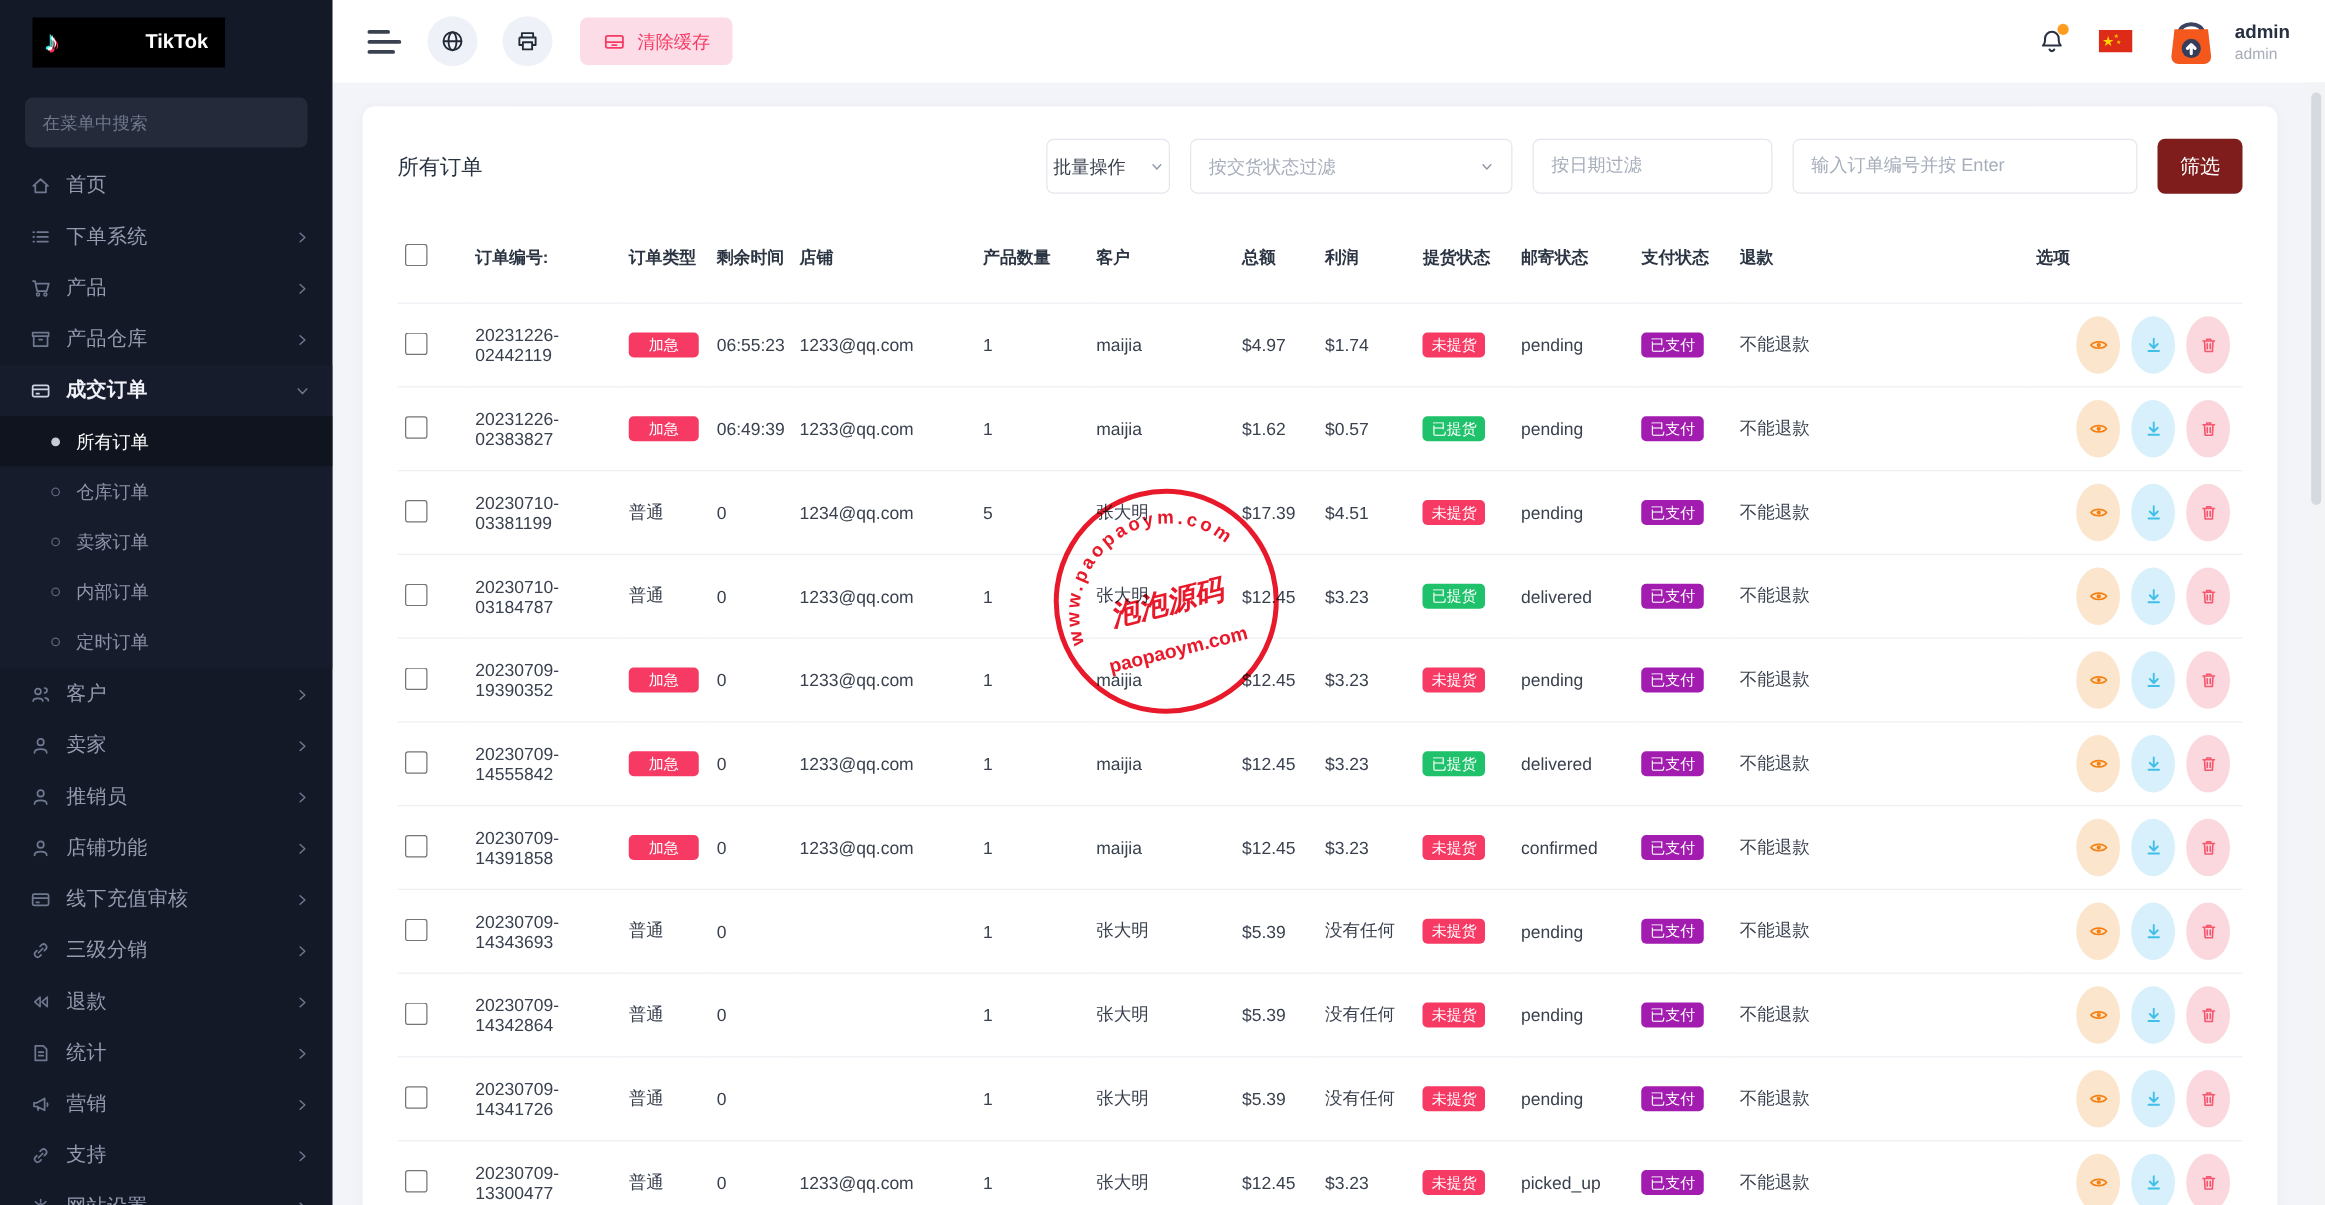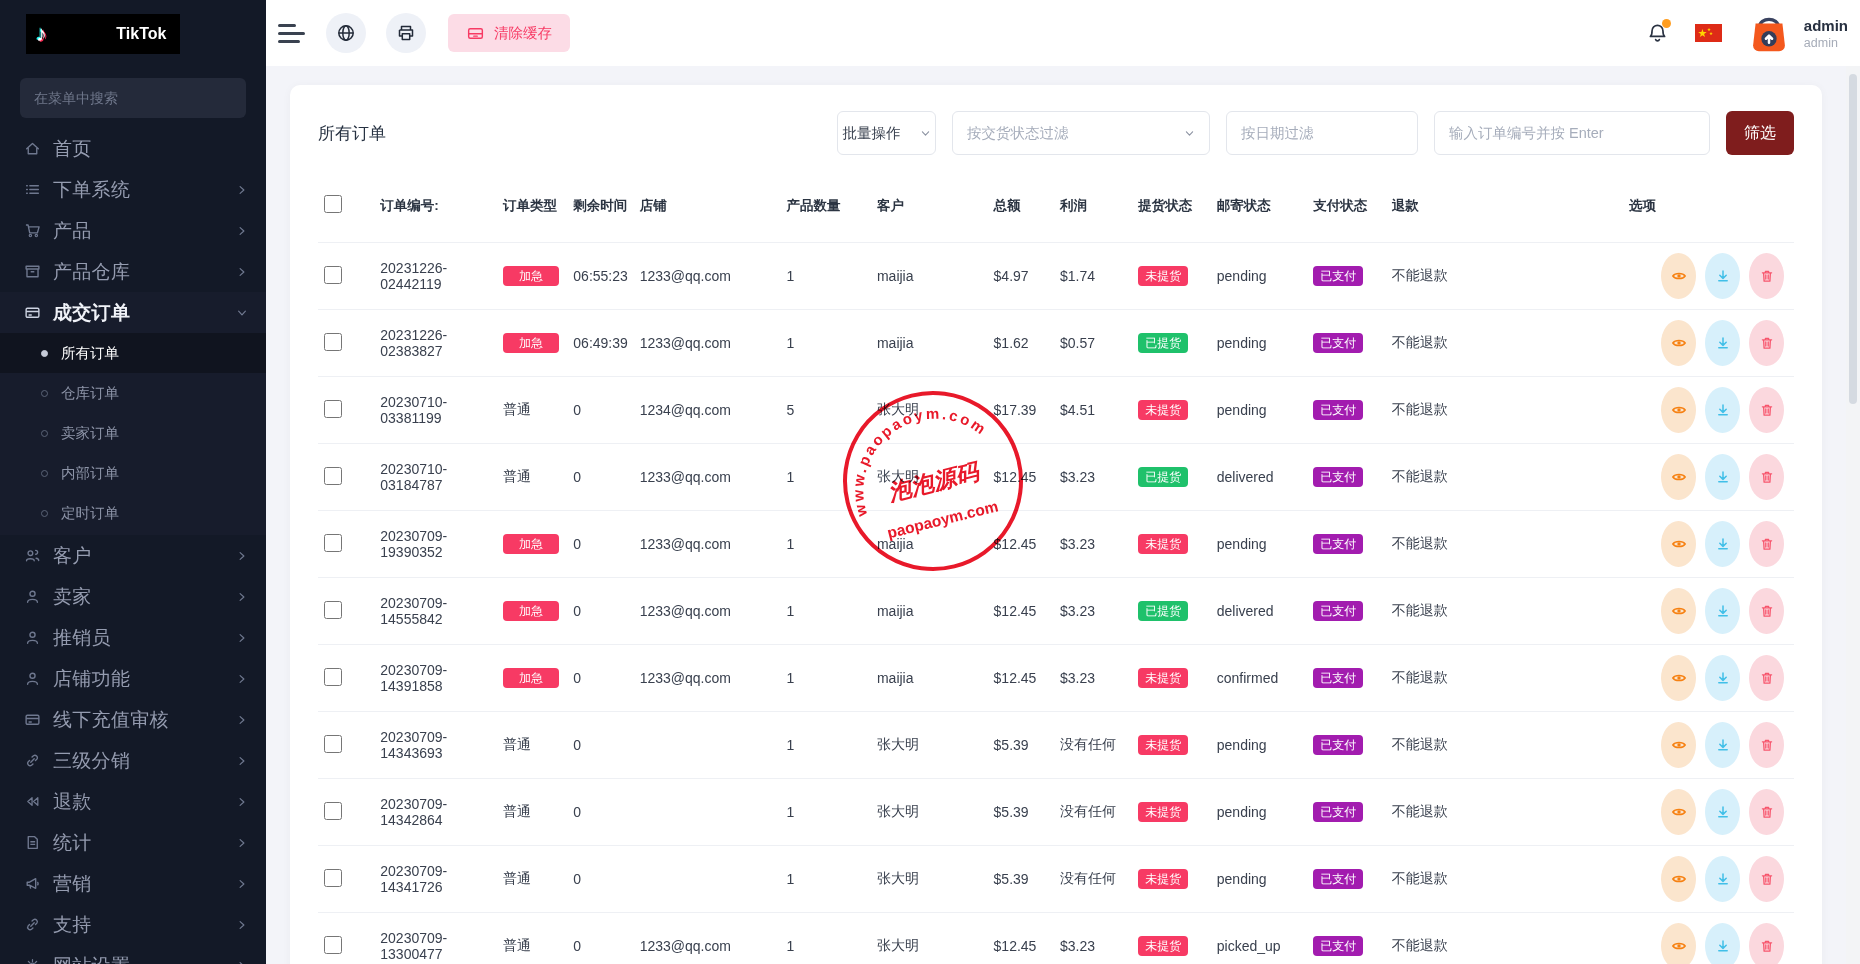--- a/index.html
+++ b/index.html
@@ -16,34 +16,34 @@
   .logo .note .c2 { color:#fe2c55; transform:translate(1.5px,1px); }
   .logo .note .c3 { color:#fff; }
   .logo .tiktok { color:#fff; font-size:16px; font-weight:800; margin-left:1px; }
   .side-search { margin:24px 20px 10px 20px; }
   .side-search input { width:100%; height:40px; background:#242a3a; border:none; border-radius:6px;
     padding:0 14px; font-size:14px; color:#cfd4e0; outline:none; font-family:inherit; }
   .side-search input::placeholder { color:#6f778b; }
   .menu { margin-top:8px; }
   .menu-item { display:flex; align-items:center; height:41px; padding:0 18px 0 24px; cursor:pointer; color:#959cb0; }
   .menu-item .icon { width:17px; height:17px; color:#6f788f; flex:0 0 17px; }
-  .menu-item .lbl { margin-left:12px; font-size:19px; flex:1; letter-spacing:.3px; }
+  .menu-item .lbl { margin-left:12px; font-size:16px; flex:1; letter-spacing:.3px; }
   .menu-item .chev { display:none; width:12px; height:12px; color:#6f788f; }
   .menu-item .chev.shown { display:block; }
   .menu-group { background:#171c2c; padding-bottom:2px; }
   .menu-group .group-head { color:#f0f2f8; font-weight:700; }
   .menu-group .group-head .icon { color:#cdd3e2; }
   .menu-group .group-head .chev { display:block; transform:rotate(90deg); }
   .sub-item { display:flex; align-items:center; height:40px; padding-left:41px; font-size:14.5px; color:#8d94a8; cursor:pointer; }
   .sub-item .dot { width:7px; height:7px; border-radius:50%; border:1.5px solid #5b6478; margin-right:13px; }
   .sub-item.active { background:#10141f; color:#ffffff; }
   .sub-item.active .dot { background:#c6cbd8; border-color:#c6cbd8; }
 
   
-  .topbar { position:absolute; left:266px; right:0; top:0; height:66px; background:#fff; display:flex; align-items:center; padding:0 12px; z-index:4; }
+  .topbar { position:absolute; left:266px; right:0; top:0; height:66px; background:#fff; display:flex; align-items:center; padding:0 28px; z-index:4; }
   .burger { width:28px; cursor:pointer; display:flex; flex-direction:column; gap:5px; }
   .burger span { display:block; height:3px; border-radius:2px; background:#3a4250; }
   .burger .b1 { width:18px; } .burger .b2 { width:27px; } .burger .b3 { width:22px; }
   .round-btn { width:40px; height:40px; border-radius:50%; background:#eef1f7; border:none; display:flex; align-items:center; justify-content:center; margin-left:20px; cursor:pointer; color:#222a38; }
   .cache-btn { margin-left:22px; height:38px; border:none; border-radius:6px; background:#fcdce6; color:#f73a64;
     display:flex; align-items:center; gap:9px; padding:0 18px; font-size:14.5px; cursor:pointer; font-family:inherit; }
   .top-right { margin-left:auto; display:flex; align-items:center; }
   .bell-wrap { position:relative; cursor:pointer; color:#2a3242; }
   .bell-wrap .dot { position:absolute; right:-2px; top:-3px; width:9px; height:9px; border-radius:50%; background:#ff9d20; }
   .flag { margin-left:26px; cursor:pointer; display:block; }

